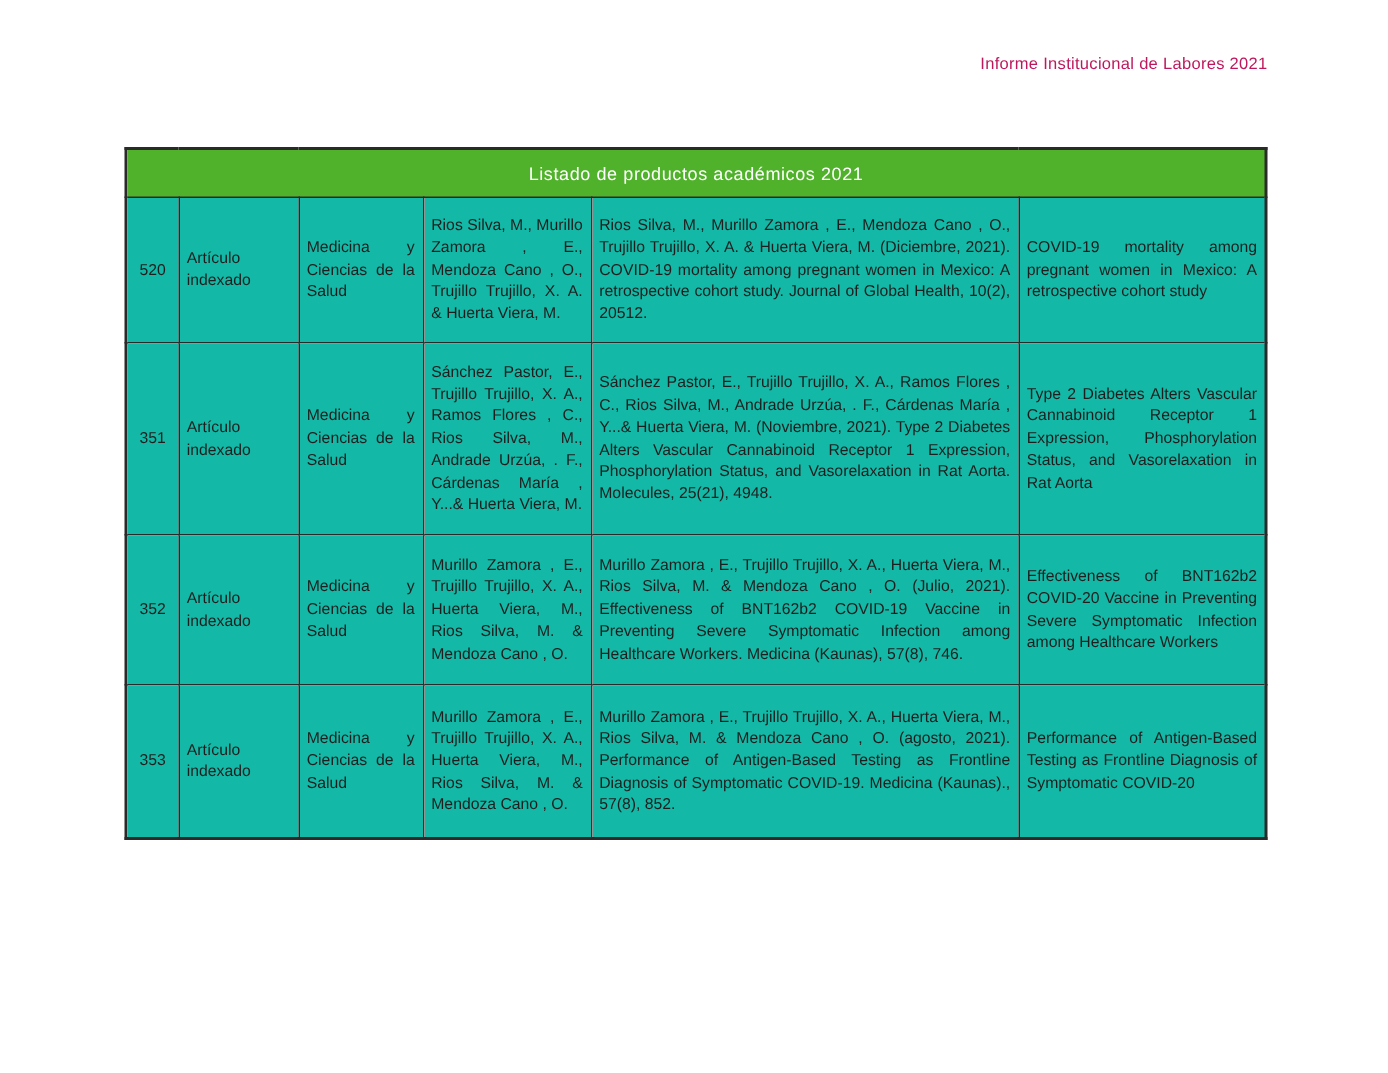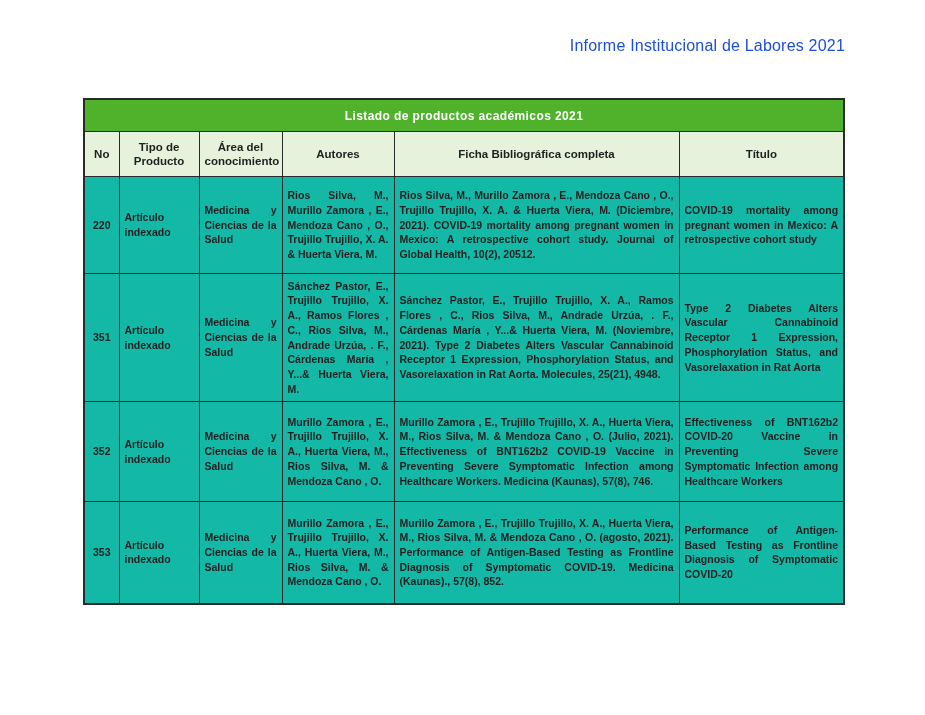--- a/index.html
+++ b/index.html
@@ -13,37 +13,37 @@
     position:relative;
     width:925px;height:715px;
     background:#ffffff;
     font-family:"Liberation Sans","DejaVu Sans",sans-serif;
     color:var(--ink);
     overflow:hidden;
   }
   .running-header{
     position:absolute;
     top:37px;right:80px;
-    font-size:16px;
+    font-size:11px;
     letter-spacing:0.2px;
-    color:#1d4ed8;
+    color:#be185d;
   }
   table.products{
     position:absolute;
     left:83px;top:98px;
     width:760px;
     border-collapse:collapse;
     table-layout:fixed;
     border:2px solid var(--line);
   }
   table.products th,table.products td{
     border:1.5px solid var(--line);
     padding:3px 5px;
     vertical-align:middle;
-    font-weight:bold;
+    font-weight:normal;
     overflow:hidden;
   }
   tr.title-row th{
     background:var(--accent-green);
     color:#ffffff;
     font-size:12px;
     letter-spacing:0.4px;
     text-align:center;
     height:27px;
     padding:2px 4px;
@@ -92,32 +92,24 @@
       <col style="width:80px">
       <col style="width:83px">
       <col style="width:112px">
       <col style="width:285px">
       <col style="width:165px">
     </colgroup>
     <thead>
       <tr class="title-row">
         <th colspan="6">Listado de productos académicos 2021</th>
       </tr>
-      <tr class="head-row">
-        <th>No</th>
-        <th>Tipo de Producto</th>
-        <th>Área del conocimiento</th>
-        <th>Autores</th>
-        <th>Ficha Bibliográfica completa</th>
-        <th>Título</th>
-      </tr>
     </thead>
     <tbody>
       <tr class="r0">
-        <td class="c-no">220</td>
+        <td class="c-no">520</td>
         <td class="c-tipo">Artículo indexado</td>
         <td class="c-area">Medicina y Ciencias de la Salud</td>
         <td class="c-autores">Rios Silva, M., Murillo Zamora , E., Mendoza Cano , O., Trujillo Trujillo, X. A. &amp; Huerta Viera, M.</td>
         <td class="c-ficha">Rios Silva, M., Murillo Zamora , E., Mendoza Cano , O., Trujillo Trujillo, X. A. &amp; Huerta Viera, M. (Diciembre, 2021). COVID-19 mortality among pregnant women in Mexico: A retrospective cohort study. Journal of Global Health, 10(2), 20512.</td>
         <td class="c-titulo">COVID-19 mortality among pregnant women in Mexico: A retrospective cohort study</td>
       </tr>
       <tr class="r1">
         <td class="c-no">351</td>
         <td class="c-tipo">Artículo indexado</td>
         <td class="c-area">Medicina y Ciencias de la Salud</td>

